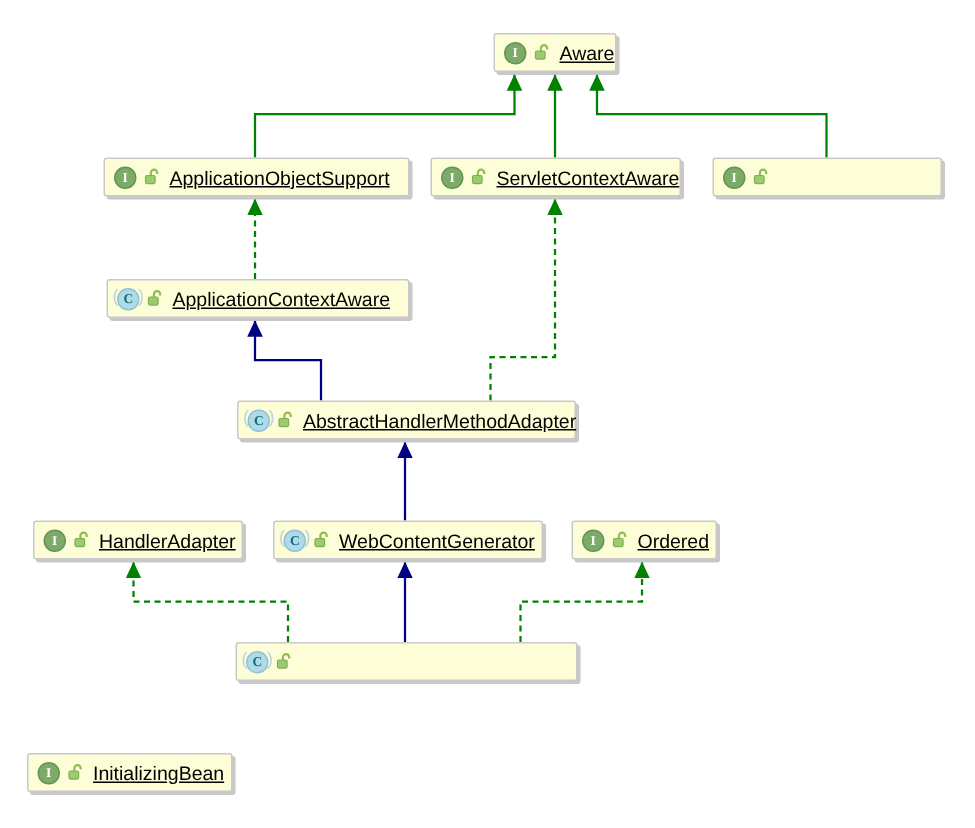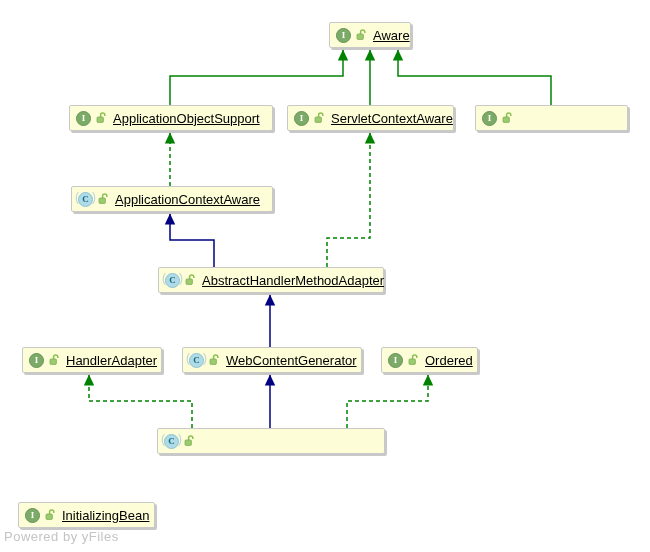--- a/index.html
+++ b/index.html
@@ -200,14 +200,13 @@
     <span class="ic-circle ic-int">I</span>
     <span class="ic-lock">
       <svg width="11" height="12" viewBox="0 0 11 12">
           <path d="M4.6 5 V3.1 a2.1 2.1 0 0 1 4.2 0 V4" fill="none" stroke="#8cc152" stroke-width="1.5"></path>
           <rect x="1" y="5" width="6.4" height="5.4" rx="1" fill="#9cca6e" stroke="#7fae55" stroke-width="0.8"></rect>
         </svg>
     </span>
     <span class="label">InitializingBean</span>
   </div>
 
-  <div class="watermark">Powered by yFiles</div>
 </div>
 
 </body></html>

